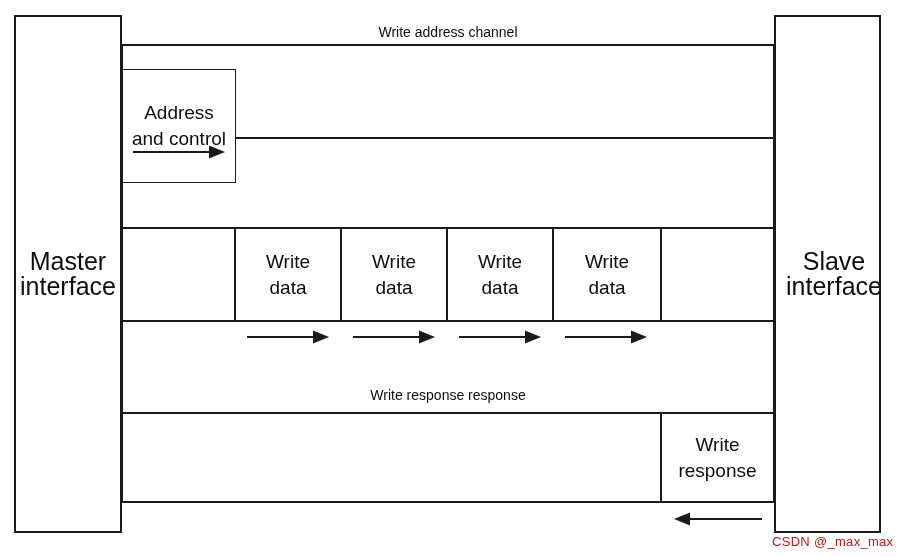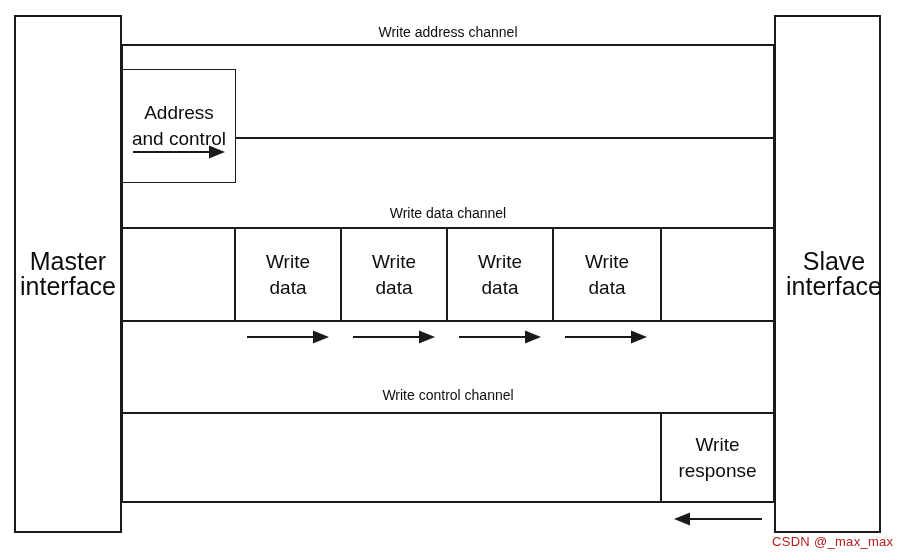--- a/index.html
+++ b/index.html
@@ -114,21 +114,20 @@
     </div>
   </div>
 
   <div class="arrow" style="left:133px; top:144px; width:92px;">
     <svg width="92" height="16" viewBox="0 0 92 16">
       <line x1="0" y1="8" x2="76" y2="8" stroke="#1a1a1a" stroke-width="2"></line>
       <polygon points="76,1.5 92,8 76,14.5" fill="#1a1a1a"></polygon>
     </svg>
   </div>
 
-  <div class="channel-title" style="left:248px; top:202px; width:400px;">Write data channel</div>
 
   <div class="hline" style="left:121px; top:227px; width:654px;"></div>
   <div class="hline" style="left:121px; top:320px; width:654px;"></div>
 
   <div class="cell-box" style="left:122px; top:228px; width:113px; height:93px;"></div>
 
   <div class="cell-box" style="left:235px; top:228px; width:106px; height:93px;">
     <div class="cell-label">
       <div>Write</div>
       <div>data</div>
@@ -176,21 +175,21 @@
       <polygon points="66,1.5 82,8 66,14.5" fill="#1a1a1a"></polygon>
     </svg>
   </div>
   <div class="arrow" style="left:565px; top:329px; width:82px;">
     <svg width="82" height="16" viewBox="0 0 82 16">
       <line x1="0" y1="8" x2="66" y2="8" stroke="#1a1a1a" stroke-width="2"></line>
       <polygon points="66,1.5 82,8 66,14.5" fill="#1a1a1a"></polygon>
     </svg>
   </div>
 
-  <div class="channel-title" style="left:248px; top:384px; width:400px;">Write control channel</div>
+  <div class="channel-title" style="left:248px; top:384px; width:400px;">Write response response</div>
 
   <div class="hline" style="left:121px; top:412px; width:654px;"></div>
   <div class="hline" style="left:121px; top:501px; width:654px;"></div>
 
   <div class="cell-box" style="left:122px; top:413px; width:539px; height:89px;"></div>
 
   <div class="cell-box" style="left:661px; top:413px; width:113px; height:89px;">
     <div class="cell-label">
       <div>Write</div>
       <div>response</div>

